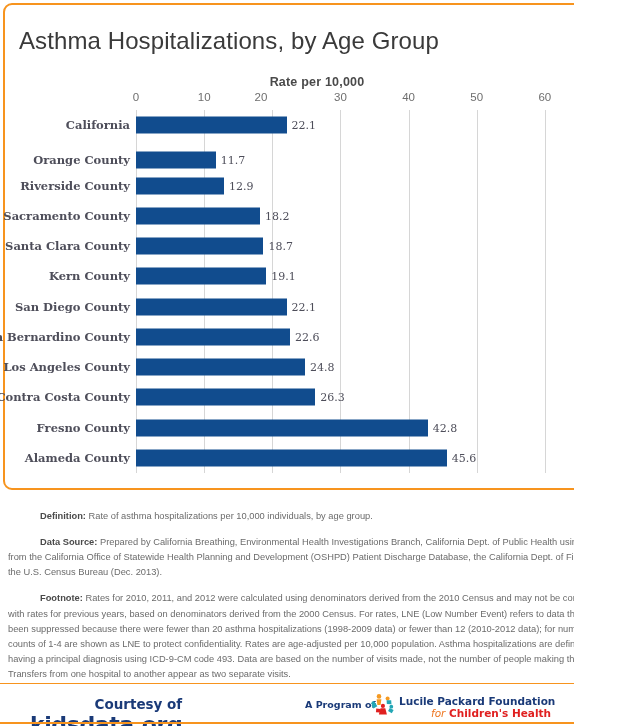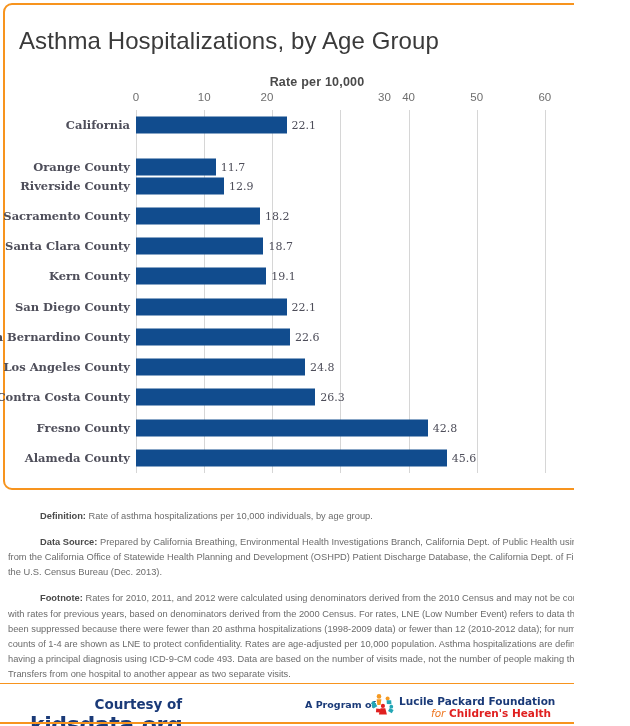--- a/index.html
+++ b/index.html
@@ -229,37 +229,37 @@
 
 
     <div class="chart-title">Rate per 10,000</div>
 
     <div class="plot" id="plot">
         <div class="gridline" style="left: 0px;"></div>
         <div class="axis-tick-label" style="left: 0px;">0</div>
         <div class="gridline" style="left: 68.1429px;"></div>
         <div class="axis-tick-label" style="left: 68.1429px;">10</div>
         <div class="gridline" style="left: 136.286px;"></div>
-        <div class="axis-tick-label" style="left: 131px;">20</div>
+        <div class="axis-tick-label" style="left: 125px;">20</div>
         <div class="gridline" style="left: 204.429px;"></div>
-        <div class="axis-tick-label" style="left: 204.429px; margin-left: 44px;">30</div>
+        <div class="axis-tick-label" style="left: 204.429px;">30</div>
         <div class="gridline" style="left: 272.571px;"></div>
         <div class="axis-tick-label" style="left: 272.571px;">40</div>
         <div class="gridline" style="left: 340.714px;"></div>
         <div class="axis-tick-label" style="left: 340.714px;">50</div>
         <div class="gridline" style="left: 408.857px;"></div>
         <div class="axis-tick-label" style="left: 408.857px;">60</div>
         <div class="gridline" style="left: 477px;"></div>
         <div class="axis-tick-label" style="left: 477px;">70</div>
         <div class="row" style="top: 0px; height: 30.25px;">
           <div class="row-label">California</div>
           <div class="bar" style="width: 150.596px; background: rgb(17, 76, 142);"></div>
           <div class="bar-value" style="left: 155.596px;">22.1</div>
         </div>
-        <div class="row" style="top: 42px; height: 30.25px; text-align: right;">
+        <div class="row" style="top: 35px; height: 30.25px; text-align: right;">
           <div class="row-label">Orange County</div>
           <div class="bar" style="width: 79.7271px; background: rgb(17, 76, 142);"></div>
           <div class="bar-value" style="left: 84.7271px;">11.7</div>
         </div>
         <div class="row" style="top: 60.5px; height: 30.25px;">
           <div class="row-label">Riverside County</div>
           <div class="bar" style="width: 87.9043px; background: rgb(17, 76, 142);"></div>
           <div class="bar-value" style="left: 92.9043px;">12.9</div>
         </div>
         <div class="row" style="top: 90.75px; height: 30.25px;">

